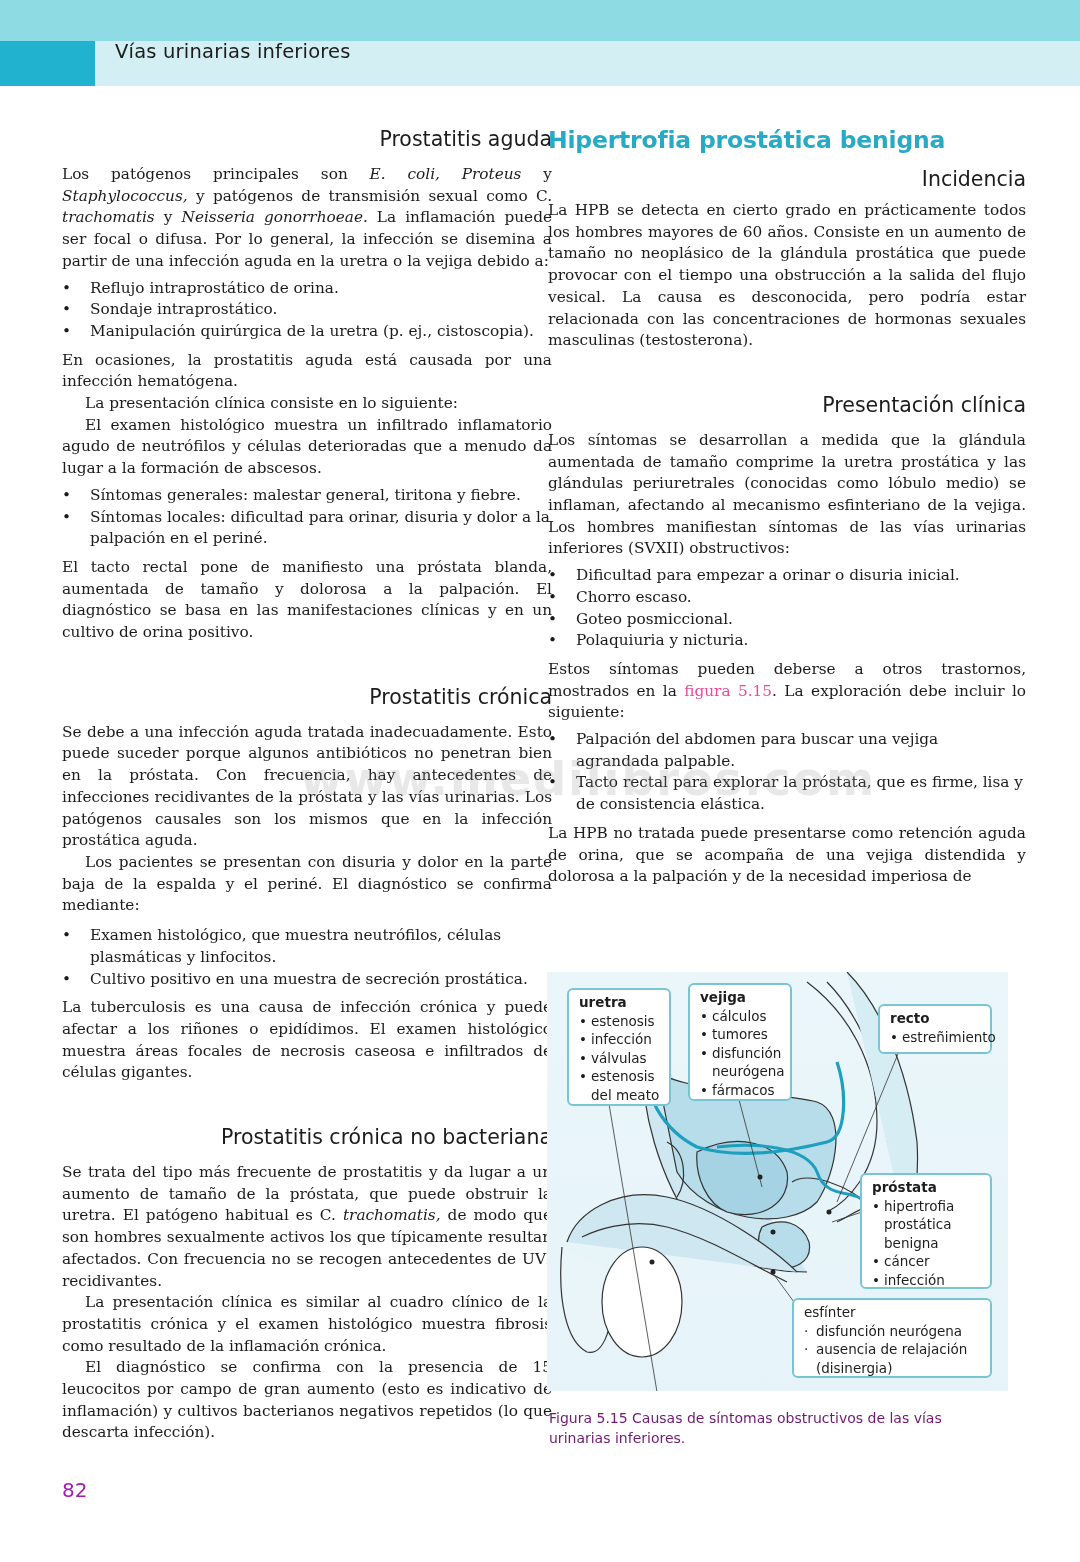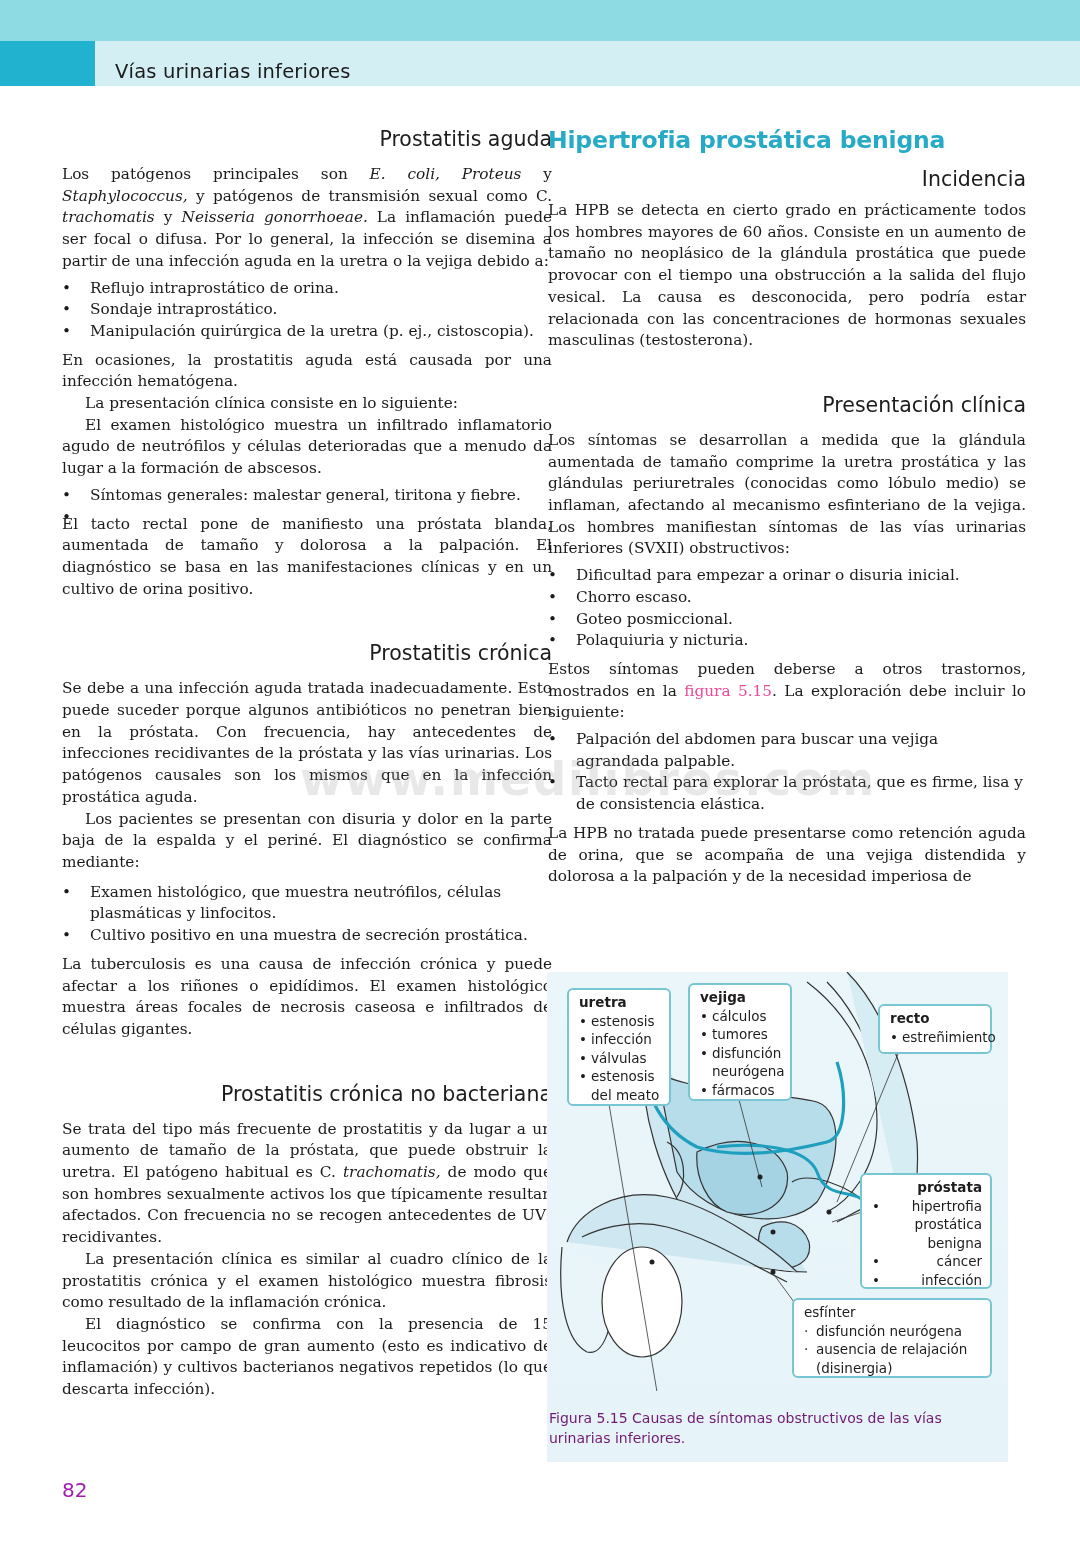--- a/index.html
+++ b/index.html
@@ -5,21 +5,21 @@
   html, body { margin: 0; padding: 0; }
   body {
     width: 1080px; height: 1562px; position: relative; overflow: hidden;
     background: #ffffff; color: #1b1b1b;
     font-family: "DejaVu Serif", serif;
   }
   .top-band { position: absolute; left: 0; top: 0; width: 1080px; height: 41px; background: #8fdbe4; }
   .header-strip { position: absolute; left: 0; top: 41px; width: 1080px; height: 45px; background: #d3eff4; }
   .header-block { position: absolute; left: 0; top: 41px; width: 95px; height: 45px; background: #20b2cf; }
   .header-title {
-    position: absolute; left: 115px; top: 60px; font-family: "DejaVu Sans", sans-serif;
+    position: absolute; left: 115px; top: 40px; font-family: "DejaVu Sans", sans-serif;
     font-size: 19.5px; color: #1c1c1c; letter-spacing: 0.2px;
   }
 
   .col { position: absolute; }
   .col-left { left: 62px; top: 124px; width: 490px; }
   .col-right { left: 548px; top: 124px; width: 478px; }
 
   h2.sec {
     font-family: "DejaVu Sans", sans-serif; font-weight: normal; font-size: 20.5px;
     color: #1c1c1c; margin: 0 0 10px 1px; line-height: 30px; text-align: right;
@@ -31,21 +31,21 @@
   p, li { font-size: 15.3px; line-height: 21.7px; margin: 0; text-align: justify; }
   p.indent { text-indent: 23px; }
   p.gap { margin-top: 7px; }
   ul { list-style: none; margin: 5px 0 7px 0; padding: 0; }
   ul li { position: relative; padding-left: 28px; text-align: left; }
   ul li .bullet { position: absolute; left: 0; top: 0; }
   em { font-style: italic; }
   .link { color: #ec4899; }
 
   .figure {
-    position: absolute; left: 547px; top: 972px; width: 461px; height: 490px;
+    position: absolute; left: 547px; top: 972px; width: 461px; height: 419px;
     background: linear-gradient(#eaf6fa, #e6f3f8);
   }
   .fig-caption {
     position: absolute; left: 549px; top: 1409px; width: 440px;
     font-family: "DejaVu Sans", sans-serif; font-size: 14px; line-height: 19.5px; color: #701a75;
   }
   .callout {
     position: absolute; background: #fff; border: 2px solid #78c6d4; border-radius: 6px;
     font-family: "DejaVu Sans", sans-serif; font-size: 13.5px; line-height: 18.5px; color: #1d1d1d;
     padding: 3px 8px 4px 10px; box-sizing: border-box;
@@ -79,21 +79,21 @@
     <ul>
       <li><span class="bullet">•</span><span>Reflujo intraprostático de orina.</span></li>
       <li><span class="bullet">•</span><span>Sondaje intraprostático.</span></li>
       <li><span class="bullet">•</span><span>Manipulación quirúrgica de la uretra (p. ej., cistoscopia).</span></li>
     </ul>
     <p class="gap">En ocasiones, la prostatitis aguda está causada por una infección hematógena.</p>
     <p class="indent">La presentación clínica consiste en lo siguiente:</p>
     <p class="indent">El examen histológico muestra un infiltrado inflamatorio agudo de neutrófilos y células deterioradas que a menudo da lugar a la formación de abscesos.</p>
     <ul>
       <li><span class="bullet">•</span><span>Síntomas generales: malestar general, tiritona y fiebre.</span></li>
-      <li><span class="bullet">•</span></li>
+      <li><span class="bullet">•</span><span>Síntomas locales: dificultad para orinar, disuria y dolor a la palpación en el periné.</span></li>
     </ul>
     <p class="gap">El tacto rectal pone de manifiesto una próstata blanda, aumentada de tamaño y dolorosa a la palpación. El diagnóstico se basa en las manifestaciones clínicas y en un cultivo de orina positivo.</p>
   </section>
 
   <section style="margin-top:38px">
     <h2 class="sec">Prostatitis crónica</h2>
     <p>Se debe a una infección aguda tratada inadecuadamente. Esto puede suceder porque algunos antibióticos no penetran bien en la próstata. Con frecuencia, hay antecedentes de infecciones recidivantes de la próstata y las vías urinarias. Los patógenos causales son los mismos que en la infección prostática aguda.</p>
     <p class="indent">Los pacientes se presentan con disuria y dolor en la parte baja de la espalda y el periné. El diagnóstico se confirma mediante:</p>
     <ul style="margin-top:8px">
       <li><span class="bullet">•</span><span>Examen histológico, que muestra neutrófilos, células plasmáticas y linfocitos.</span></li>
@@ -184,21 +184,21 @@
     <div class="itm">tumores</div>
     <div class="itm">disfunción neurógena</div>
     <div class="itm">fármacos</div>
   </div>
 
   <div class="callout" style="left:331px; top:32px; width:114px; height:50px;">
     <div class="ttl">recto</div>
     <div class="itm">estreñimiento</div>
   </div>
 
-  <div class="callout" style="left:313px; top:201px; width:132px; height:116px;text-align:right;">
+  <div class="callout" style="left:313px; top:201px; width:132px; height:116px;">
     <div class="ttl">próstata</div>
     <div class="itm">hipertrofia prostática benigna</div>
     <div class="itm">cáncer</div>
     <div class="itm">infección</div>
   </div>
 
   <div class="callout" style="left:245px; top:326px; width:200px; height:80px;">
     <div>esfínter</div>
     <div class="itm dot">disfunción neurógena</div>
     <div class="itm dot">ausencia de relajación (disinergia)</div>

